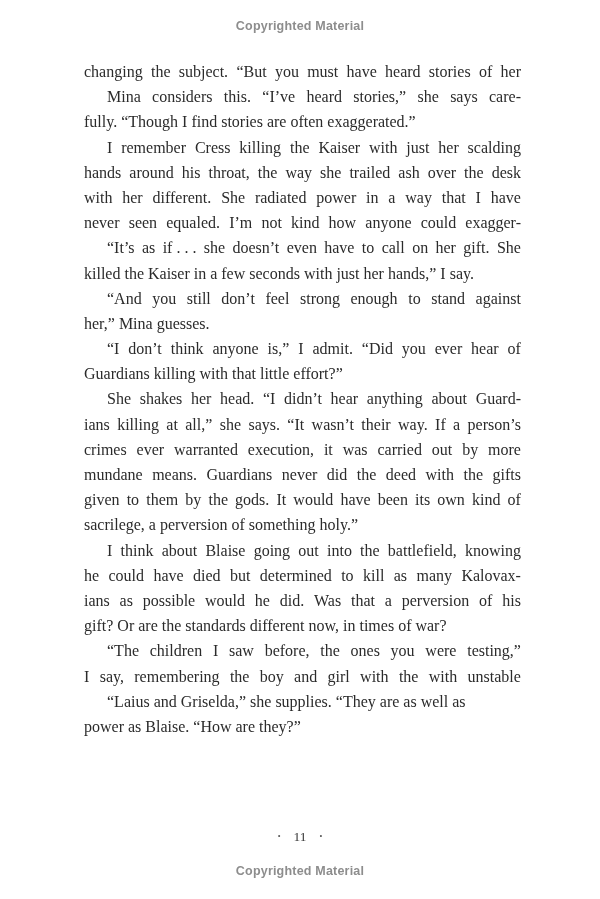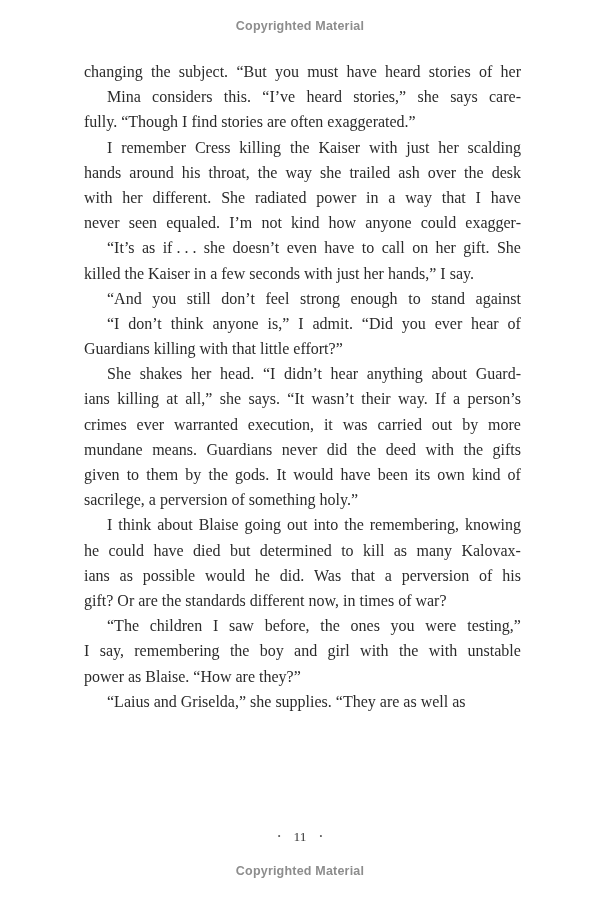--- a/index.html
+++ b/index.html
@@ -175,20 +175,21 @@
         <span>you</span>
         <span>still</span>
         <span>don’t</span>
         <span>feel</span>
         <span>strong</span>
         <span>enough</span>
         <span>to</span>
         <span>stand</span>
         <span>against</span>
       </div>
+      <div class="line last">her,” Mina guesses.</div>
       <div class="line indent justify">
         <span>“I</span>
         <span>don’t</span>
         <span>think</span>
         <span>anyone</span>
         <span>is,”</span>
         <span>I</span>
         <span>admit.</span>
         <span>“Did</span>
         <span>you</span>
@@ -267,21 +268,21 @@
       <div class="line last">sacrilege, a perversion of something holy.”</div>
       <div class="line indent justify">
         <span>I</span>
         <span>think</span>
         <span>about</span>
         <span>Blaise</span>
         <span>going</span>
         <span>out</span>
         <span>into</span>
         <span>the</span>
-        <span>remembering,</span>
+        <span>battlefield,</span>
         <span>knowing</span>
       </div>
       <div class="line justify">
         <span>he</span>
         <span>could</span>
         <span>have</span>
         <span>died</span>
         <span>but</span>
         <span>determined</span>
         <span>to</span>
@@ -323,22 +324,22 @@
         <span>remembering</span>
         <span>the</span>
         <span>boy</span>
         <span>and</span>
         <span>girl</span>
         <span>with</span>
         <span>the</span>
         <span>with</span>
         <span>unstable</span>
       </div>
+      <div class="line indent last">“Laius and Griselda,” she supplies. “They are as well as</div>
       <div class="line last">power as Blaise. “How are they?”</div>
-      <div class="line indent last">“Laius and Griselda,” she supplies. “They are as well as</div>
     </div>
 
   <div class="folio">
     <span class="dot">•</span>
     <span class="num">11</span>
     <span class="dot">•</span>
   </div>
 
   <div class="copyright-banner copyright-bottom">Copyrighted Material</div>
 

